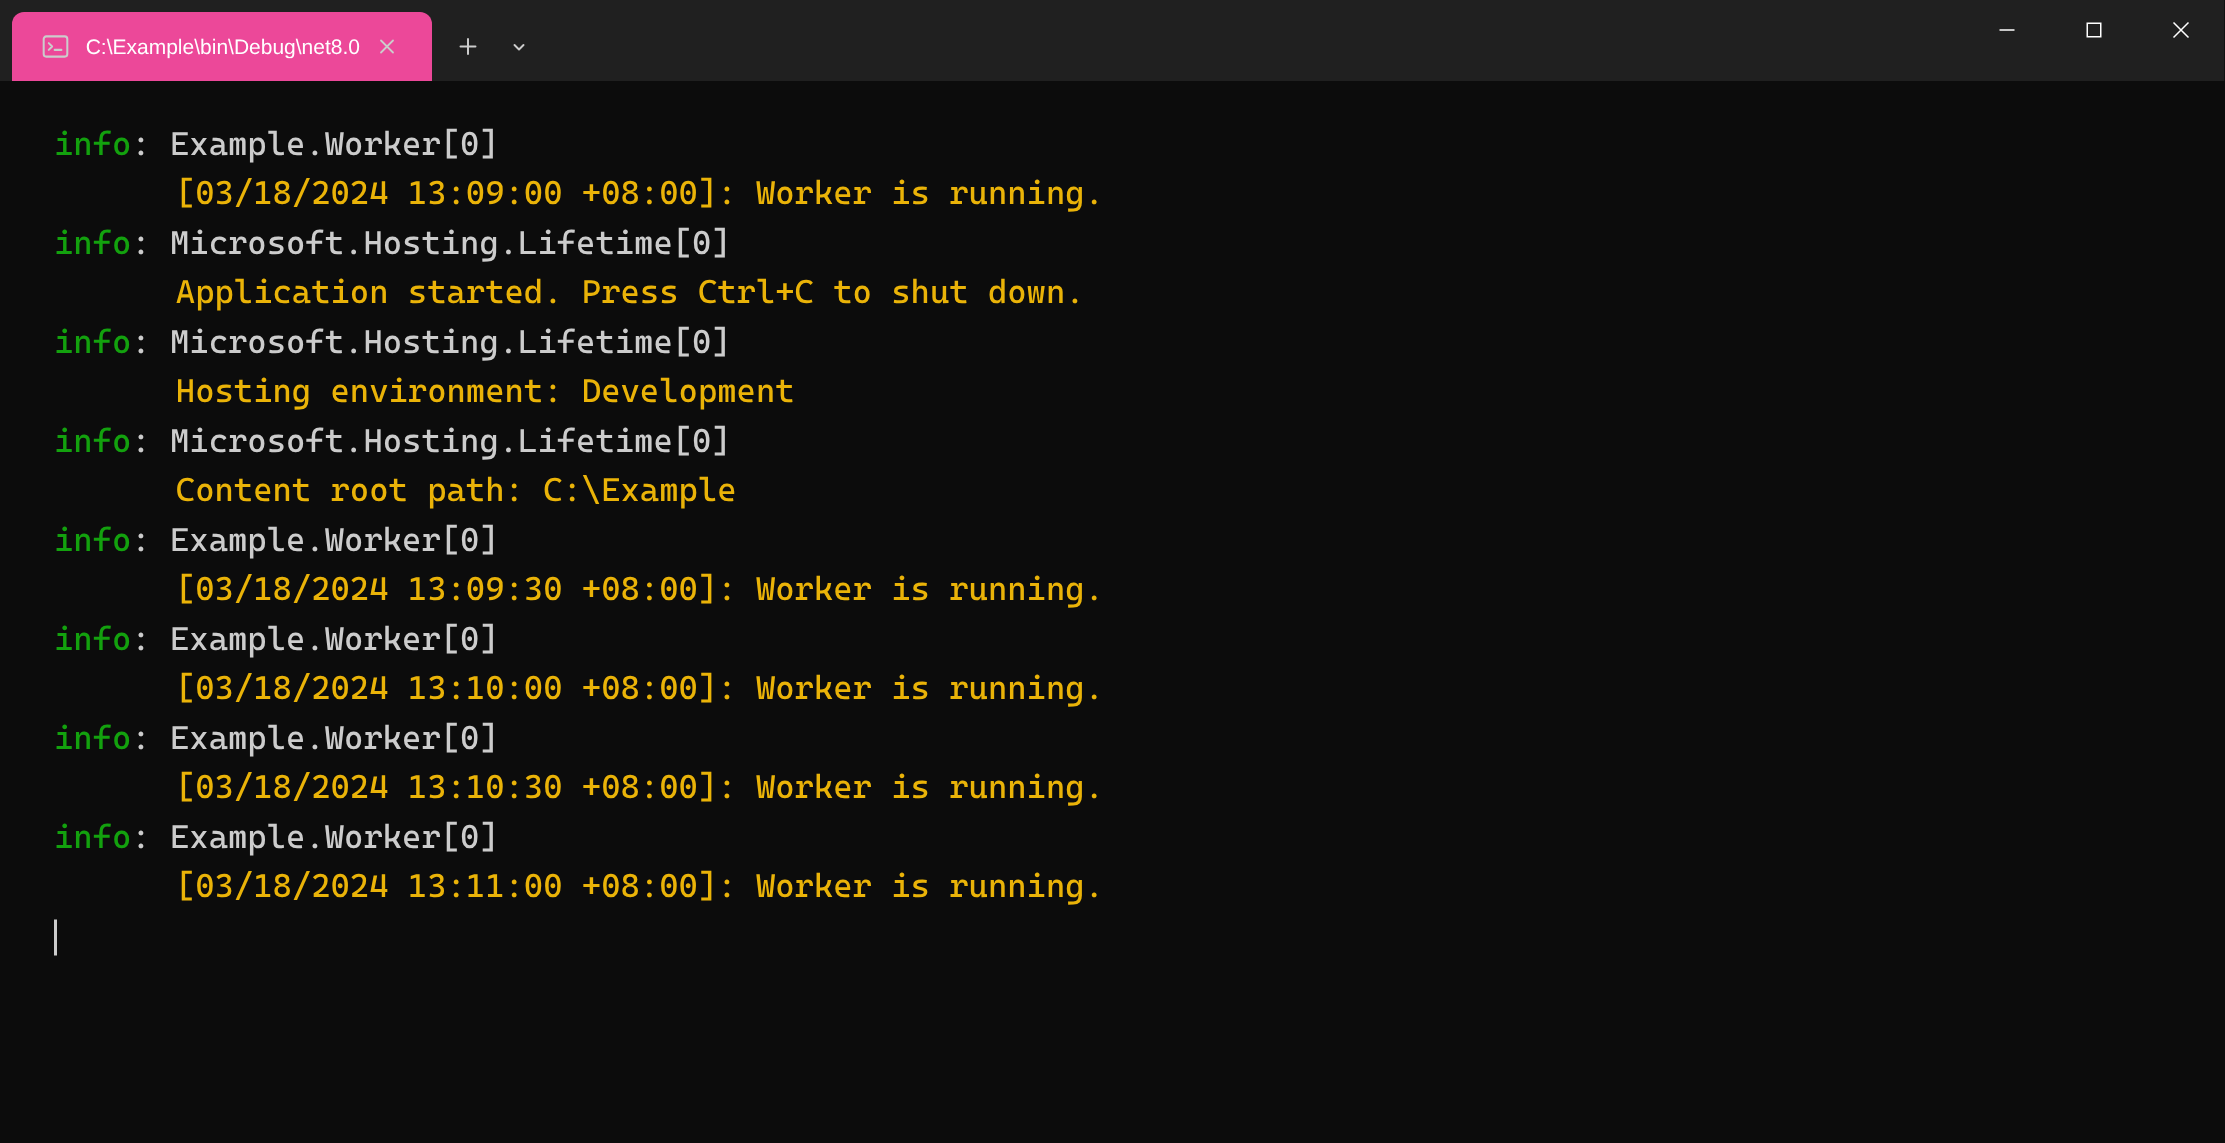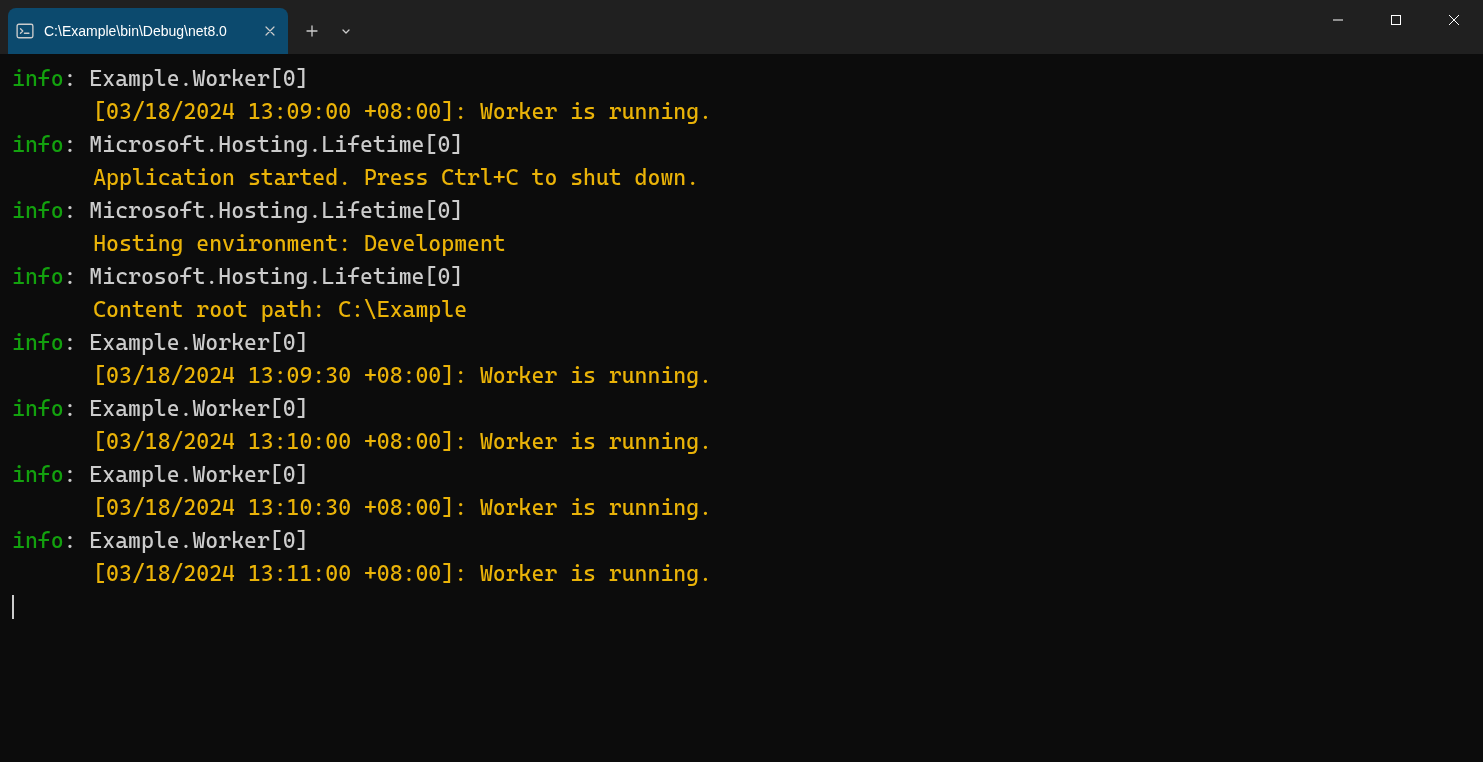--- a/index.html
+++ b/index.html
@@ -27,25 +27,26 @@
     }
     .tabs-row {
       display: flex;
       align-items: center;
       height: 46px;
     }
     .tab {
       display: flex;
       align-items: center;
       height: 46px;
-      background: #0c4a6e;
+      background: #ec4899;
       border-radius: 8px 8px 0 0;
-      padding: 0 8px;
+      padding: 0 20px;
       min-width: 280px;
       position: relative;
+      text-align: right;
     }
     .tab-icon {
       width: 18px;
       height: 18px;
       margin-right: 10px;
       display: flex;
       align-items: center;
       justify-content: center;
     }
     .tab-title {
@@ -96,28 +97,29 @@
     .win-btn {
       width: 58px;
       height: 40px;
       display: flex;
       align-items: center;
       justify-content: center;
       cursor: pointer;
     }
     .terminal-content {
       flex: 1;
-      padding: 8px 12px;
+      padding: 26px 12px;
       font-size: 22px;
       line-height: 33px;
       color: #cccccc;
       background: #0c0c0c;
       white-space: pre;
       font-family: 'Cascadia Mono', 'Consolas', monospace;
       overflow: auto;
+      margin-left: 24px;
     }
     .log-line {
       display: block;
     }
     .log-level {
       color: #13a10e;
     }
     .log-source {
       color: #cccccc;
     }

